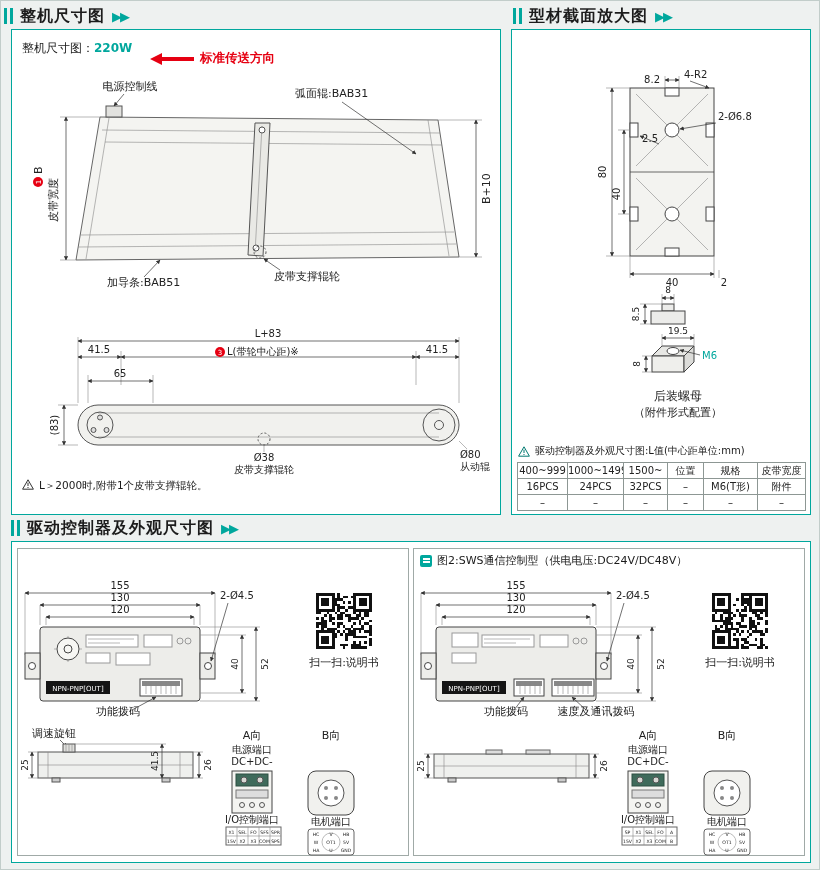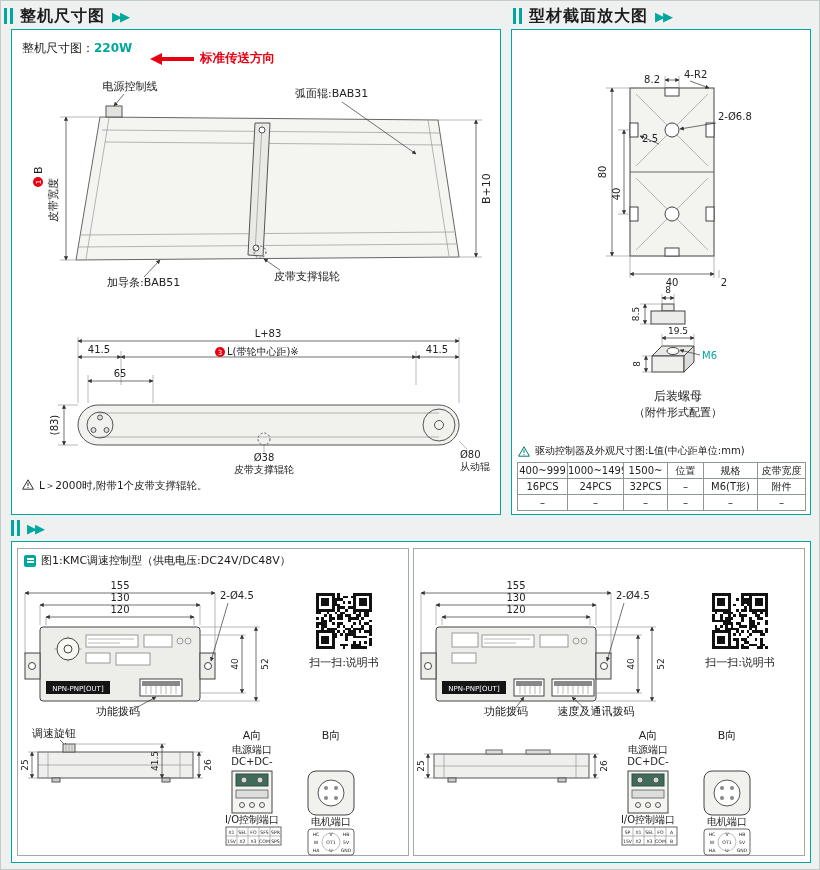--- a/index.html
+++ b/index.html
@@ -280,30 +280,27 @@
         <td>–</td>
         <td>–</td>
         <td>–</td>
       </tr>
     </tbody>
       </table>
   </div>
 
   <div class="sec-header" style="left:10px;top:517px">
     <span class="hbars"></span>
+    <span class="htitle">驱动控制器及外观尺寸图</span>
     <span class="harrow">▶▶</span>
   </div>
 
   <div class="panel" style="left:10px;top:540px;width:800px;height:322px">
 
     <div class="subpanel" style="left:5px;top:6px;width:392px;height:308px">
-      <div class="fig-title" style="left:6px;top:4px">
-        <span class="book"></span>
-        <span>图1:KMC调速控制型（供电电压:DC24V/DC48V）</span>
-      </div>
       <svg class="drawing" style="left:2px;top:20px" width="388" height="288" viewBox="0 0 388 288">
         <defs>
             <marker id="arF1" viewBox="0 0 10 10" refX="9" refY="5" markerWidth="6" markerHeight="6" orient="auto-start-reverse">
               <path d="M0 0L10 5L0 10z" fill="#333"></path>
             </marker>
           </defs>
         <line class="thin" x1="5" y1="24" x2="5" y2="86"></line>
         <line class="thin" x1="195" y1="24" x2="195" y2="86"></line>
         <line class="thin" x1="20" y1="36" x2="20" y2="56"></line>
         <line class="thin" x1="180" y1="36" x2="180" y2="56"></line>
@@ -872,20 +869,24 @@
           <i style="background:#111"></i>
           <i style="background:#111"></i>
           <i style="background:#111"></i>
           <i style=""></i>
           <i style=""></i>
         </div>
       <div class="qr-caption" style="left:266px;top:106px">扫一扫:说明书</div>
     </div>
 
     <div class="subpanel" style="left:401px;top:6px;width:392px;height:308px">
+      <div class="fig-title" style="left:6px;top:4px">
+        <span class="book"></span>
+        <span>图2:SWS通信控制型（供电电压:DC24V/DC48V）</span>
+      </div>
       <svg class="drawing" style="left:2px;top:20px" width="388" height="288" viewBox="0 0 388 288">
         <defs>
             <marker id="arF2" viewBox="0 0 10 10" refX="9" refY="5" markerWidth="6" markerHeight="6" orient="auto-start-reverse">
               <path d="M0 0L10 5L0 10z" fill="#333"></path>
             </marker>
           </defs>
         <line class="thin" x1="5" y1="24" x2="5" y2="86"></line>
         <line class="thin" x1="195" y1="24" x2="195" y2="86"></line>
         <line class="thin" x1="20" y1="36" x2="20" y2="56"></line>
         <line class="thin" x1="180" y1="36" x2="180" y2="56"></line>

